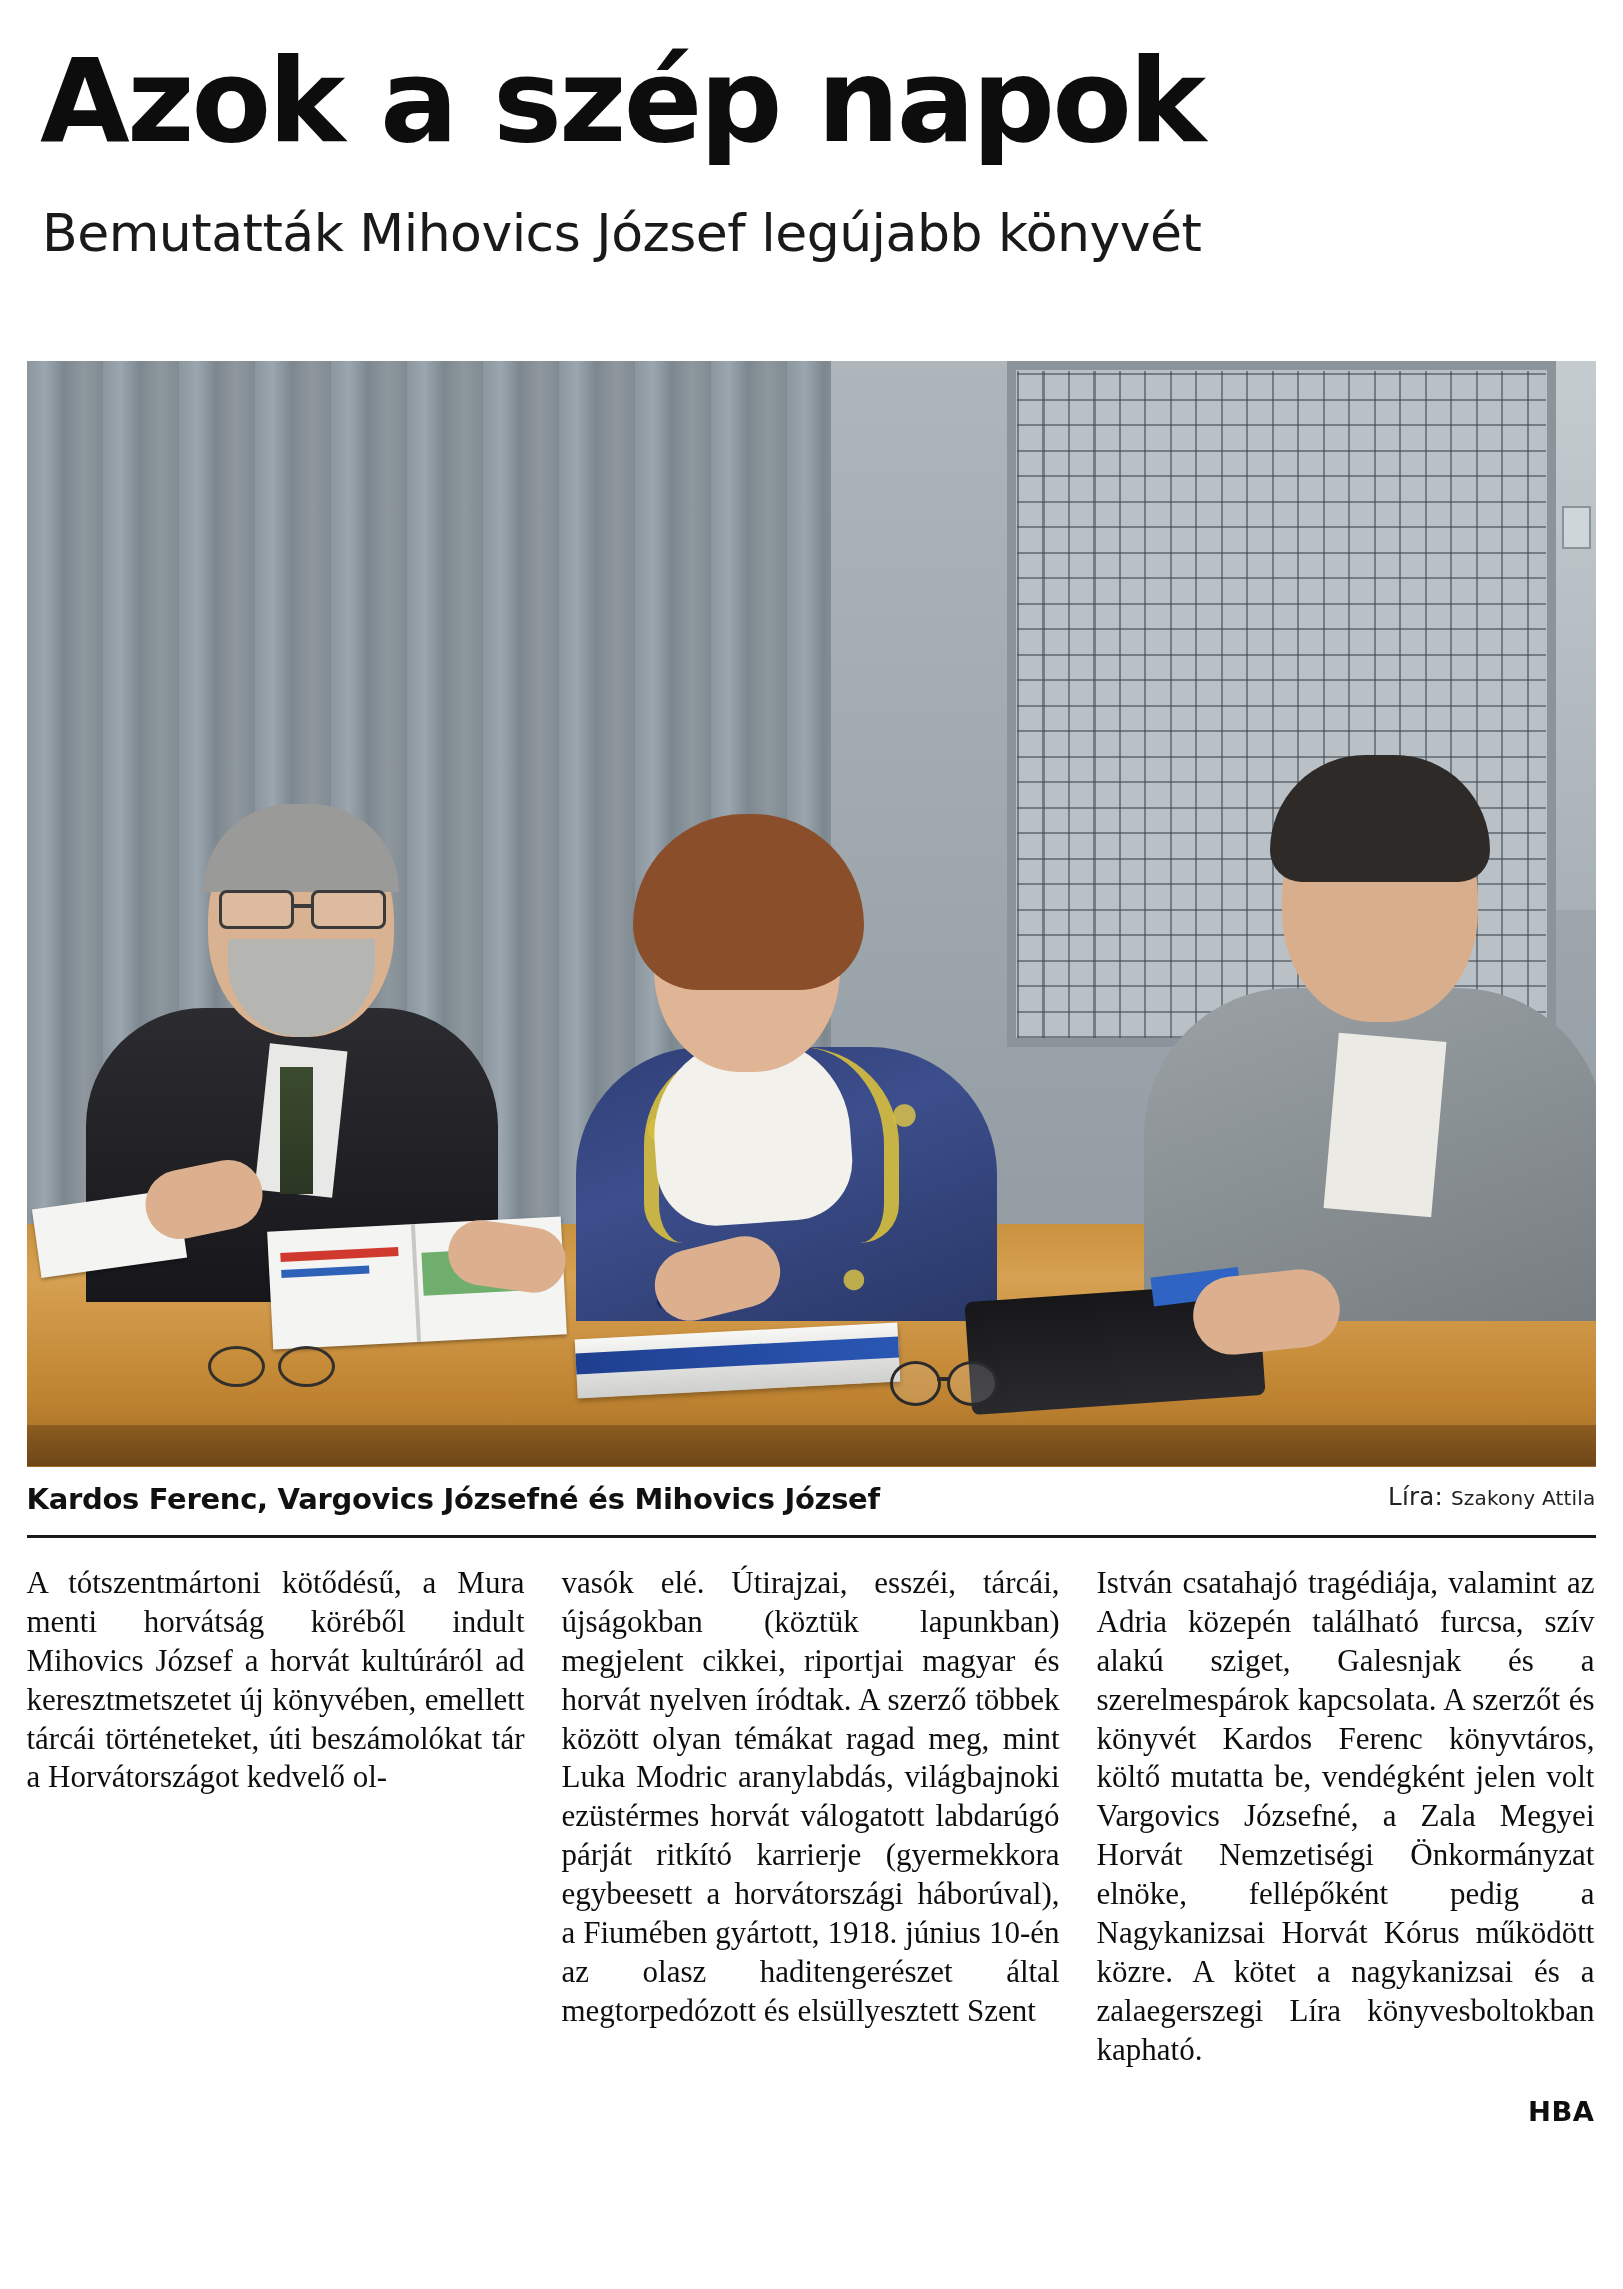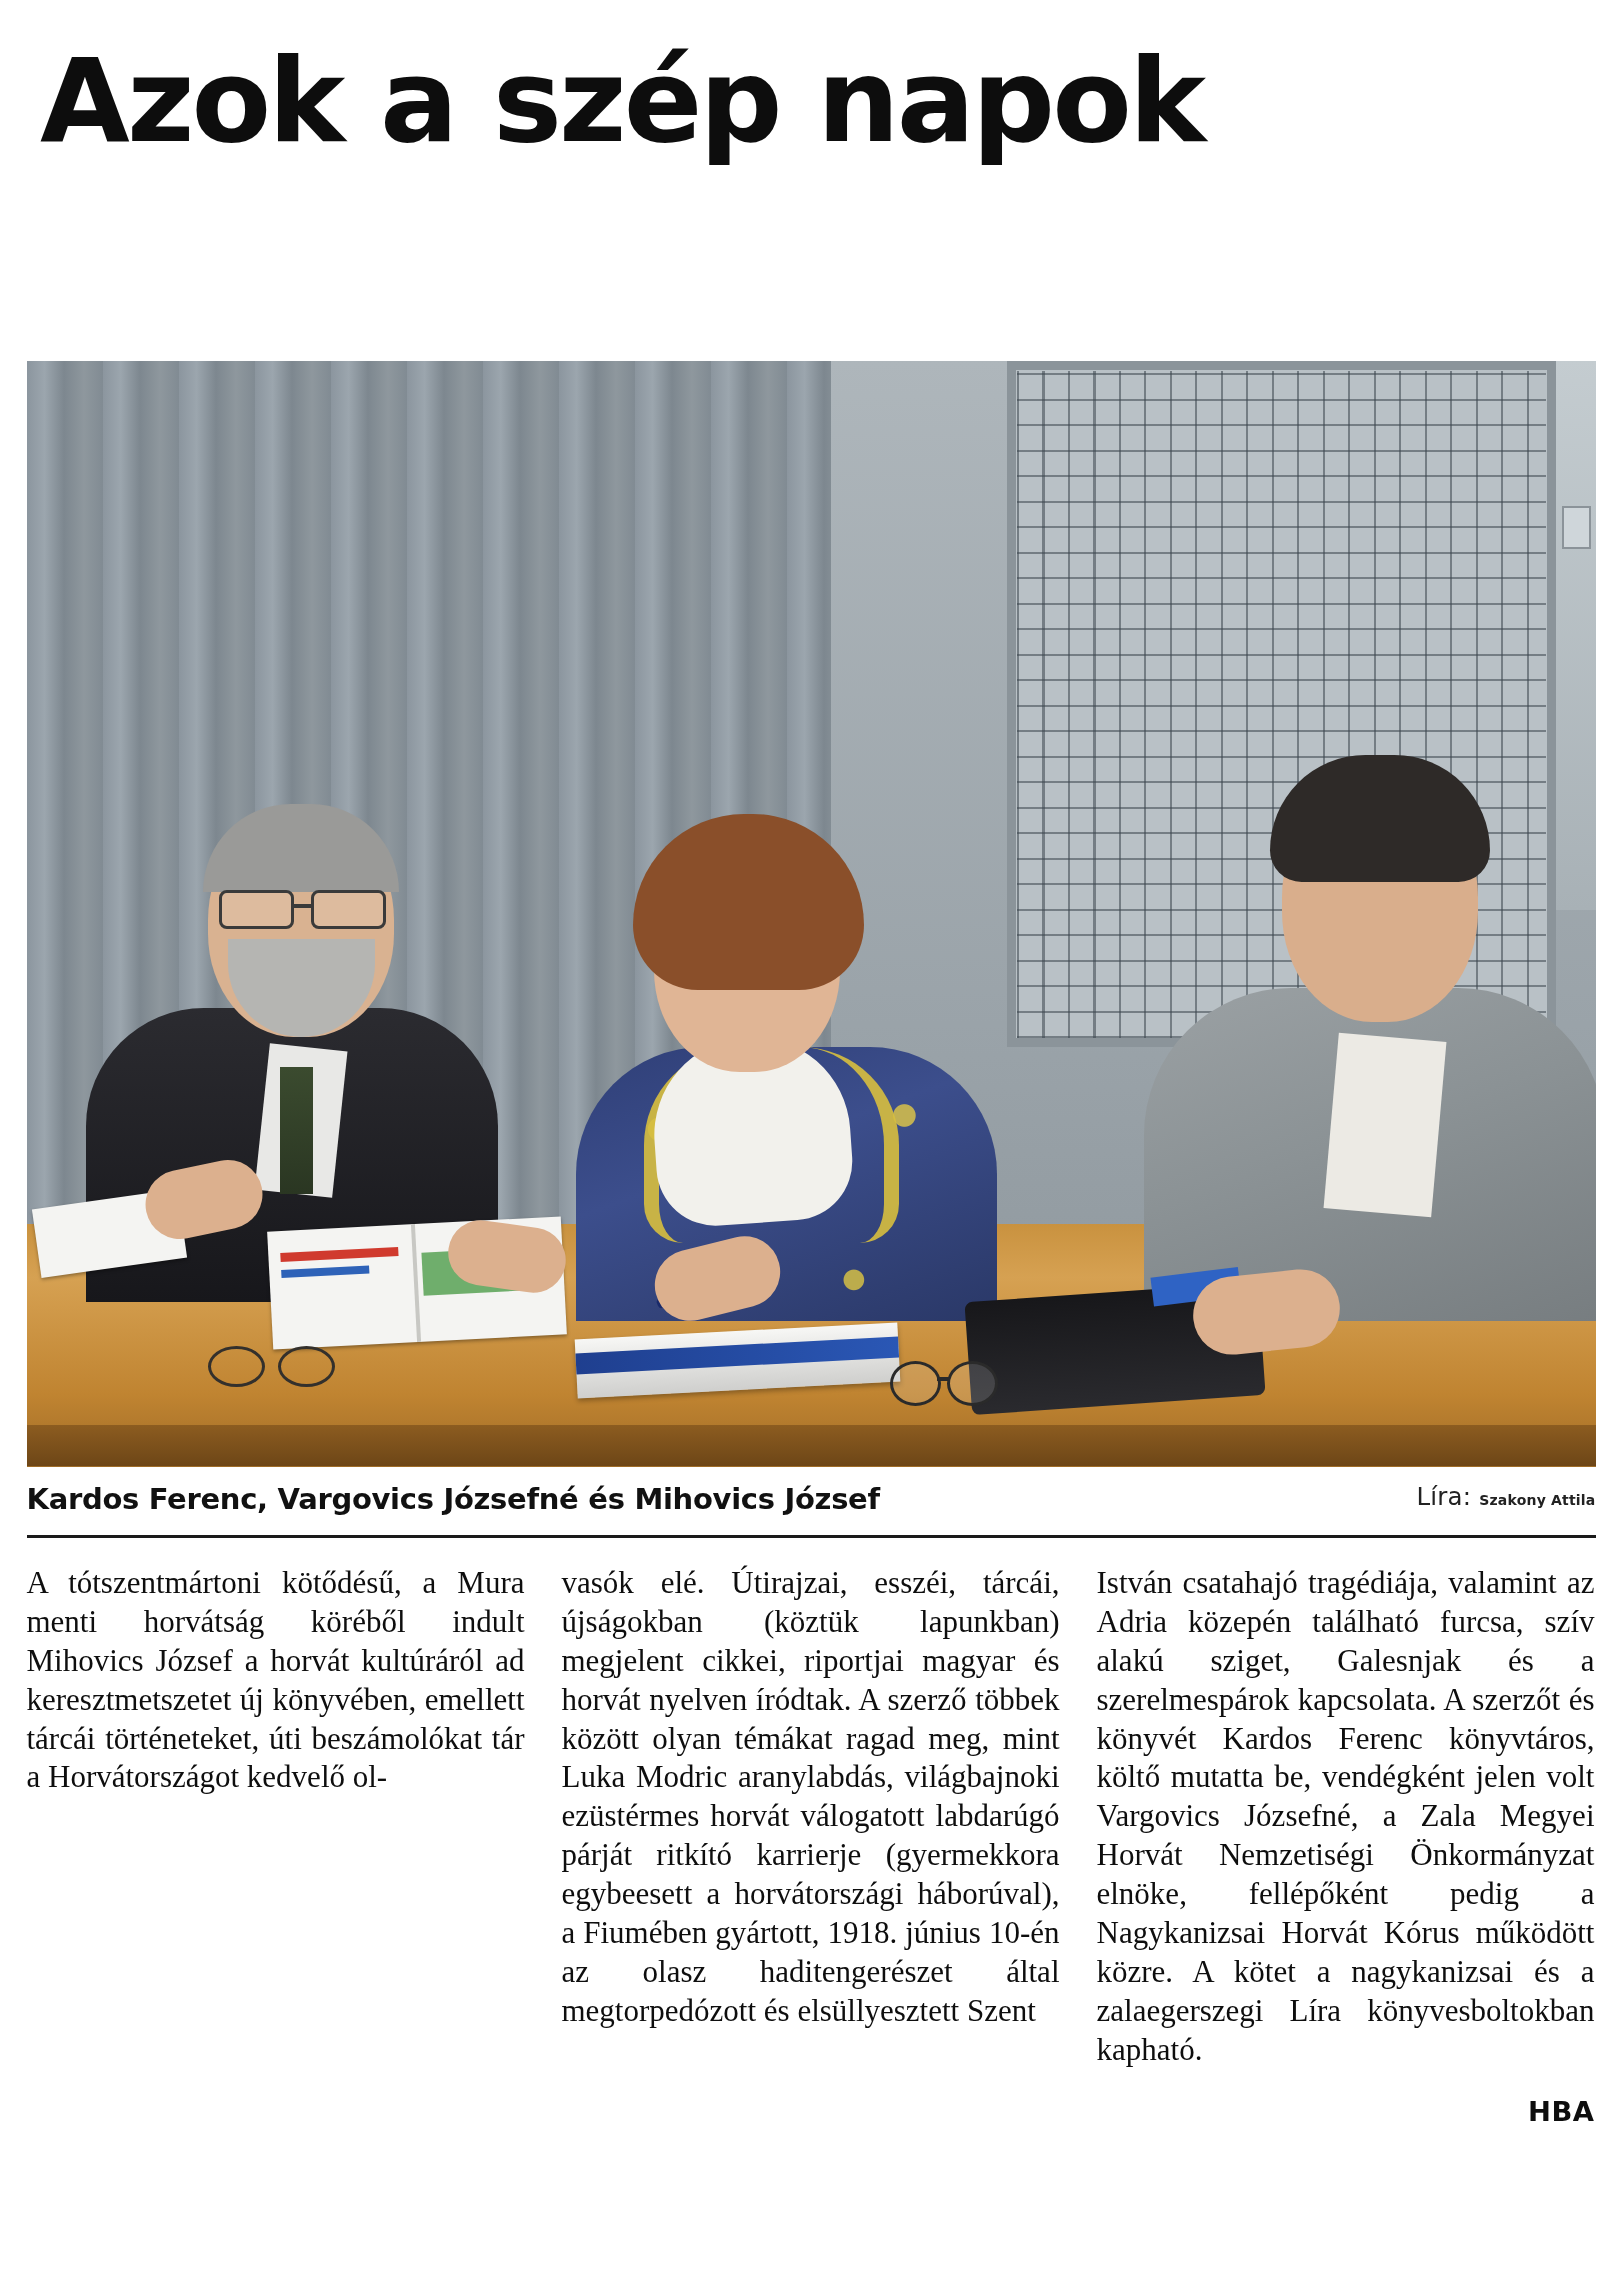--- a/index.html
+++ b/index.html
@@ -304,21 +304,21 @@
     font-size: 29px;
     color: #111;
     letter-spacing: -0.3px;
   }
   .credit {
     font-family: "DejaVu Sans", sans-serif;
     font-size: 24.5px;
     color: #222;
     letter-spacing: 0.2px;
   }
-  .credit .sc { font-size: 14px; font-weight: bold; }
+  .credit .sc { font-size: 20px; }
   .rule {
     position: absolute;
     left: 26.5px;
     top: 1535px;
     width: 1569px;
     height: 2.9px;
     background: #1a1a1a;
   }
 
   
@@ -355,20 +355,21 @@
     float: right;
     letter-spacing: 0.5px;
   }
 </style>
 </head>
 <body>
 
 <div class="page">
 
   <h1 class="headline">Azok a szép napok</h1>
+  <div class="subhead">Bemutatták Mihovics József legújabb könyvét</div>
 
   <div class="photo-wrap">
     <div class="photo">
       <div class="curtain"></div>
       <div class="wall-right"></div>
       <div class="window-frame"></div>
       <div class="grid-mesh"></div>
       <div class="wall-panel"></div>
       <div class="switch"></div>
 

